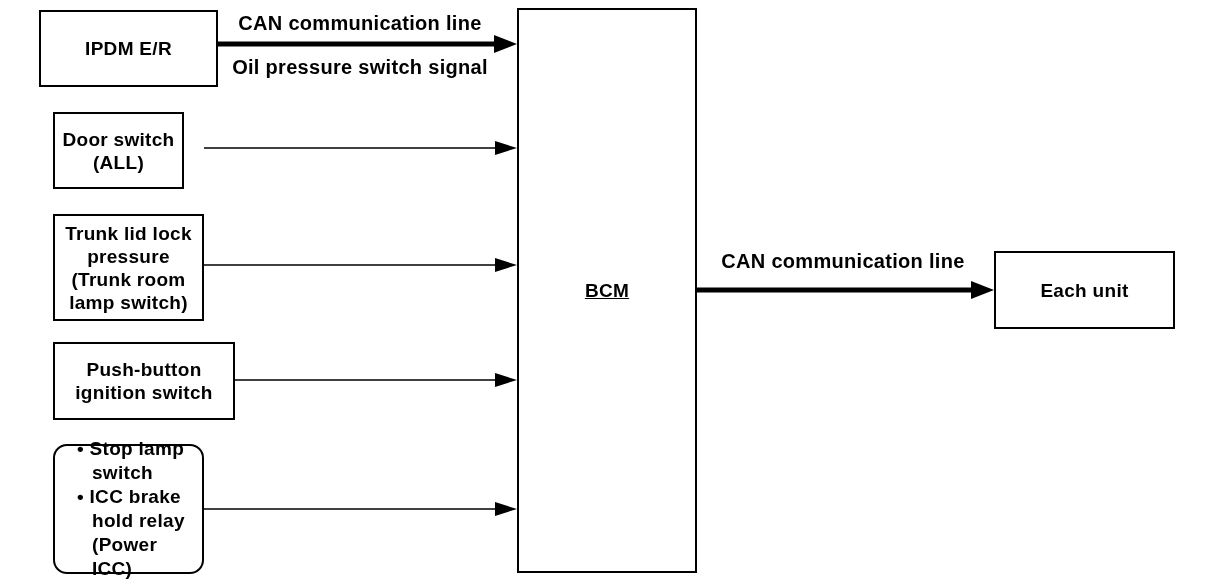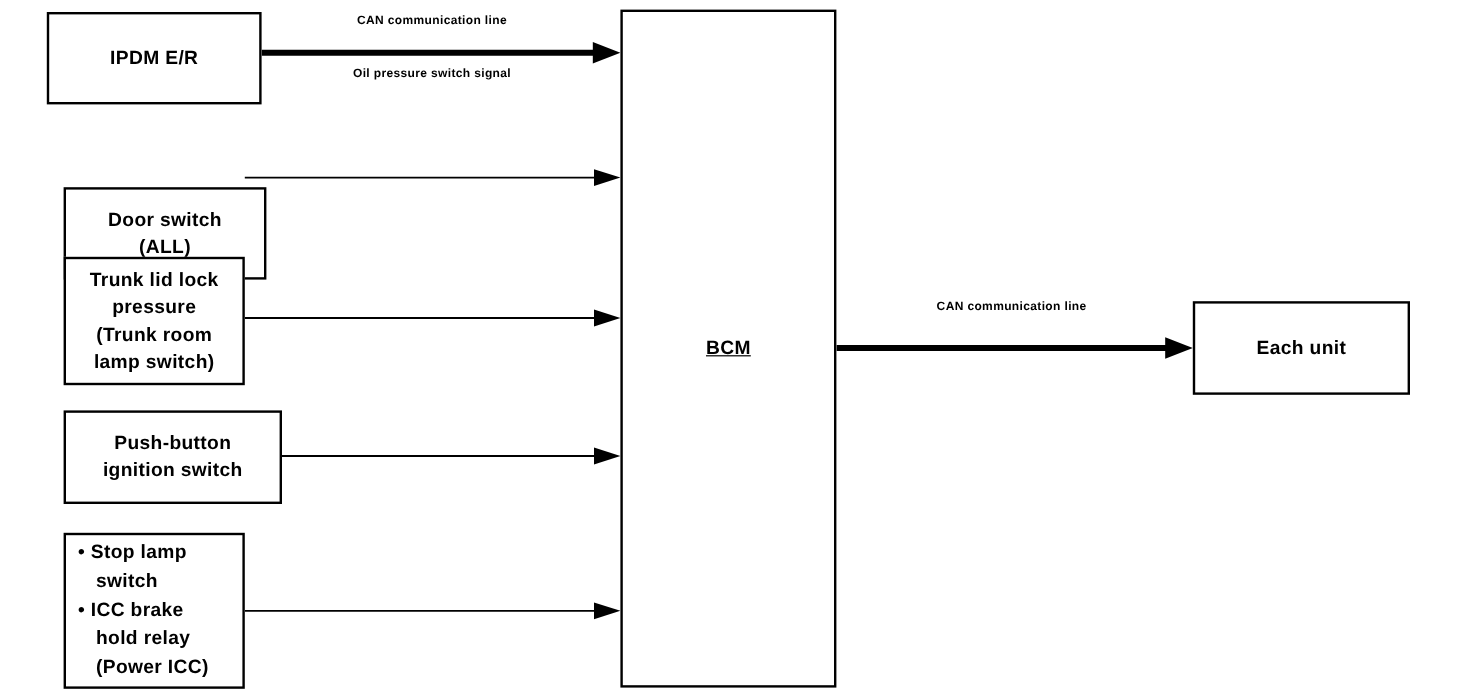--- a/index.html
+++ b/index.html
@@ -15,37 +15,38 @@
   .box {
     position: absolute;
     box-sizing: border-box;
     border: 2px solid #000;
     background: #fff;
     display: flex;
     flex-direction: column;
     align-items: center;
     justify-content: center;
     text-align: center;
-    font-size: 16px;
+    font-size: 19px;
     font-weight: bold;
     line-height: 23px;
     letter-spacing: 0.3px;
   }
   .box.bullet-box {
     align-items: flex-start;
     text-align: left;
-    padding-left: 10px;
+    padding-left: 22px;
     padding-right: 4px;
     line-height: 24px;
+    border-radius: 14px;
   }
   .box.bullet-box .cont { padding-left: 15px; }
   .box.dashed { border: 2px dashed #000; background: transparent; }
   .lbl {
     position: absolute;
-    font-size: 10px;
+    font-size: 20px;
     font-weight: bold;
     letter-spacing: 0.3px;
     text-align: center;
     white-space: nowrap;
   }
   svg.arrows {
     position: absolute;
     left: 0; top: 0;
     width: 1216px; height: 582px;
     pointer-events: none;
@@ -80,21 +81,21 @@
     <g fill="#000" stroke="#000">
       <line x1="697" y1="290" x2="974" y2="290" stroke-width="5"></line>
       <polygon points="994,290 971,281 971,299" stroke="none"></polygon>
     </g>
   </svg>
 
   <div class="box" style="left:39px; top:10px; width:179px; height:77px;">
     <div>IPDM E/R</div>
   </div>
 
-  <div class="box" style="left:53px; top:112px; width:169px; height:77px;margin-top:44px;">
+  <div class="box" style="left:53px; top:112px; width:131px; height:77px;">
     <div>Door switch</div>
     <div>(ALL)</div>
   </div>
 
   <div class="box" style="left:53px; top:214px; width:151px; height:107px;">
     <div>Trunk lid lock</div>
     <div>pressure</div>
     <div>(Trunk room</div>
     <div>lamp switch)</div>
   </div>

